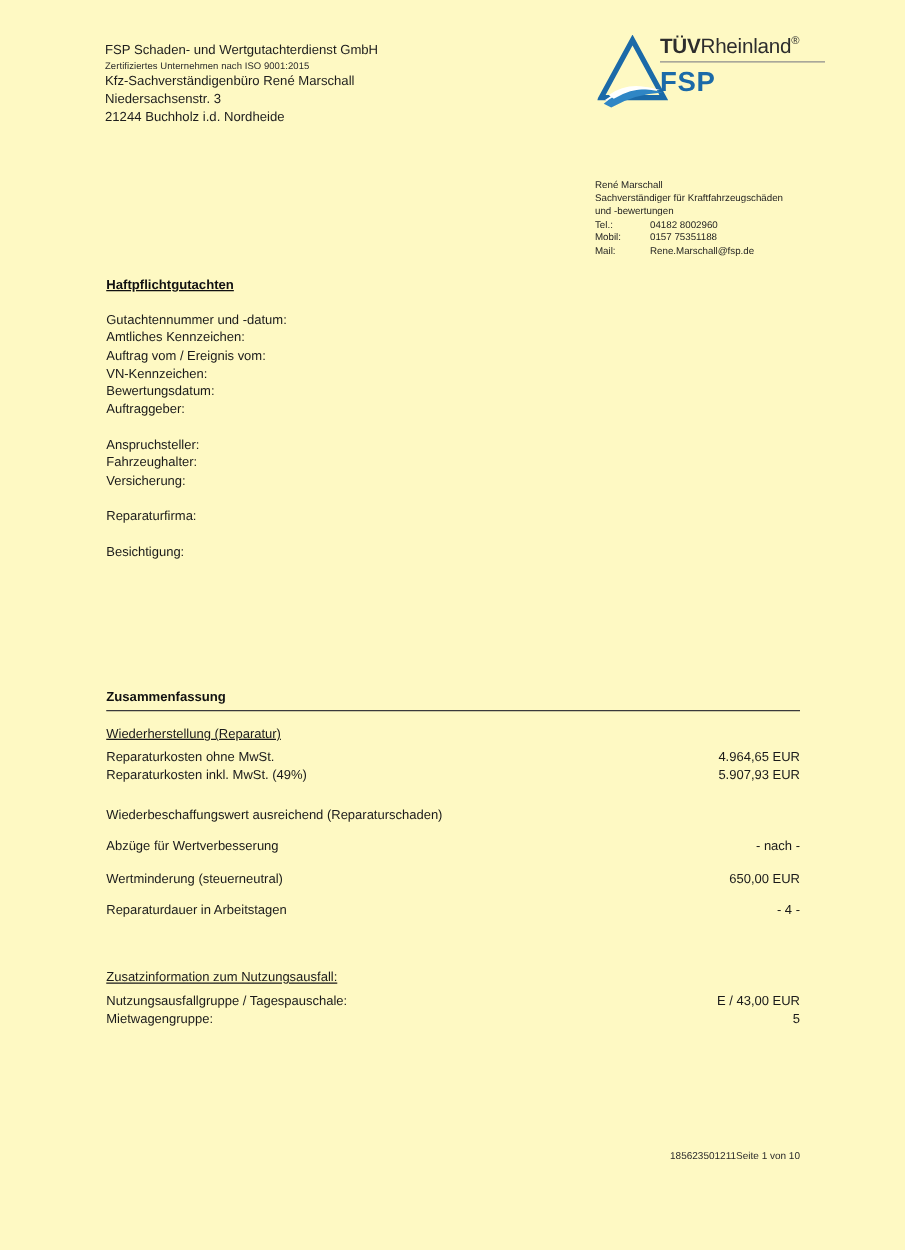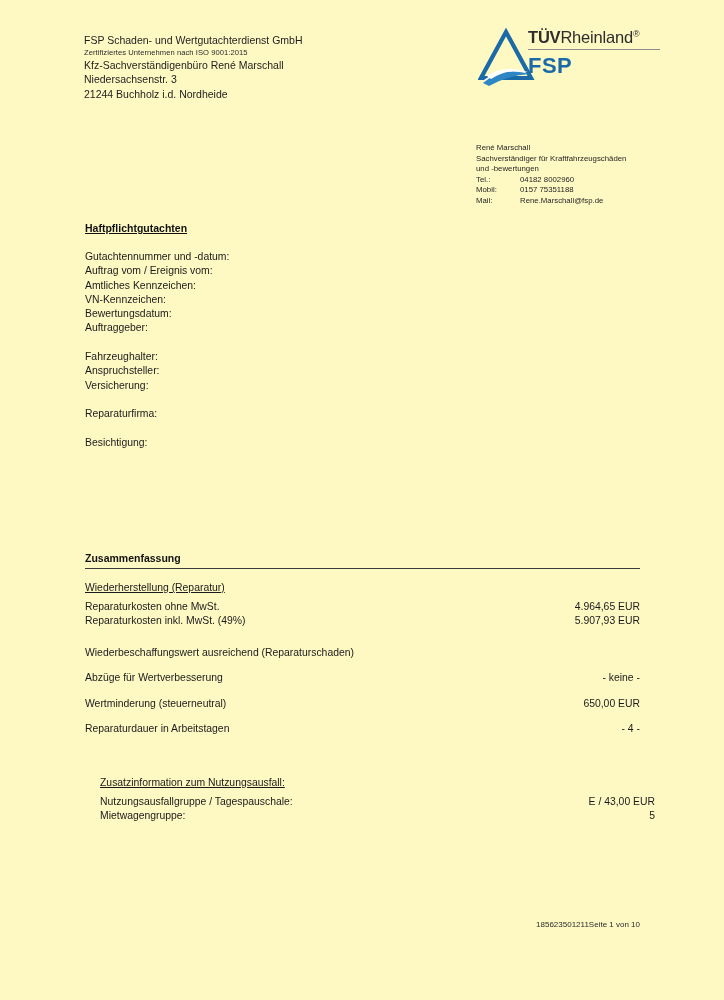--- a/index.html
+++ b/index.html
@@ -174,21 +174,21 @@
     color: #1a1a1a;
   }
   .row .lbl { white-space: nowrap; }
   .row .val { white-space: nowrap; text-align: right; }
   .spacer-sm { height: 5px; }
   .spacer-md { height: 11px; }
   .spacer-lg { height: 17px; }
 
   .nutzung-block {
     position: absolute;
-    left: 100px;
+    left: 85px;
     top: 775px;
     width: 555px;
   }
 
   
   .footer {
     position: absolute;
     left: 85px;
     top: 920px;
     width: 555px;
@@ -240,28 +240,28 @@
     <div class="contact-row">
       <span class="contact-key">Mail:</span>
       <span class="contact-val">Rene.Marschall@fsp.de</span>
     </div>
   </div>
 
   <div class="doc-title">Haftpflichtgutachten</div>
 
   <div class="field-list">
     <div class="field-line">Gutachtennummer und -datum:</div>
+    <div class="field-line">Amtliches Kennzeichen:</div>
     <div class="field-line">Auftrag vom / Ereignis vom:</div>
-    <div class="field-line">Amtliches Kennzeichen:</div>
     <div class="field-line">VN-Kennzeichen:</div>
     <div class="field-line">Bewertungsdatum:</div>
     <div class="field-line">Auftraggeber:</div>
     <div class="field-gap"></div>
+    <div class="field-line">Anspruchsteller:</div>
     <div class="field-line">Fahrzeughalter:</div>
-    <div class="field-line">Anspruchsteller:</div>
     <div class="field-line">Versicherung:</div>
     <div class="field-gap"></div>
     <div class="field-line">Reparaturfirma:</div>
     <div class="field-gap"></div>
     <div class="field-line">Besichtigung:</div>
   </div>
 
   <div class="summary-title">Zusammenfassung</div>
   <div class="summary-rule"></div>
 
@@ -282,21 +282,21 @@
 
     <div class="row">
       <span class="lbl">Wiederbeschaffungswert ausreichend (Reparaturschaden)</span>
       <span class="val"></span>
     </div>
 
     <div class="spacer-md"></div>
 
     <div class="row">
       <span class="lbl">Abzüge für Wertverbesserung</span>
-      <span class="val">- keine -</span>
+      <span class="val">- nach -</span>
     </div>
 
     <div class="spacer-md"></div>
 
     <div class="row">
       <span class="lbl">Wertminderung (steuerneutral)</span>
       <span class="val">650,00 EUR</span>
     </div>
 
     <div class="spacer-md"></div>

